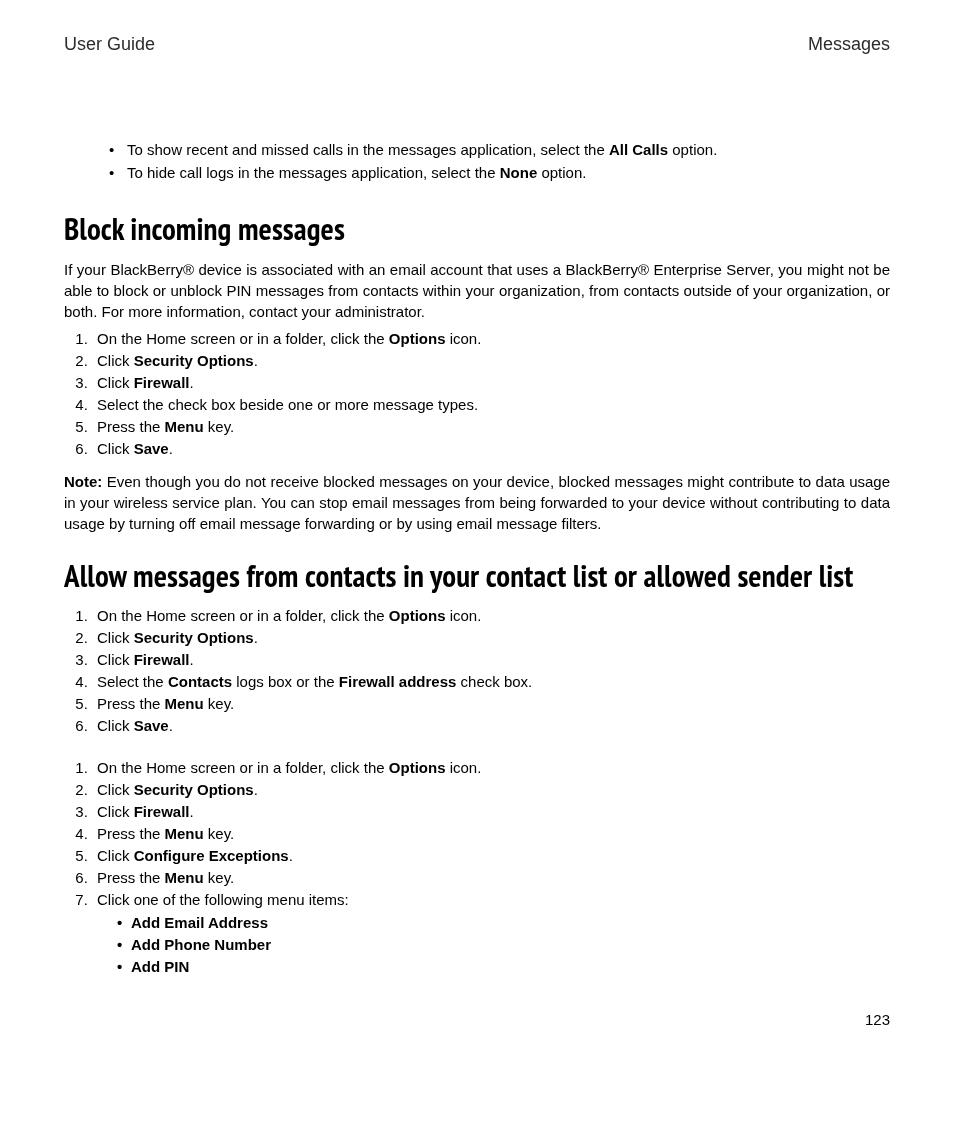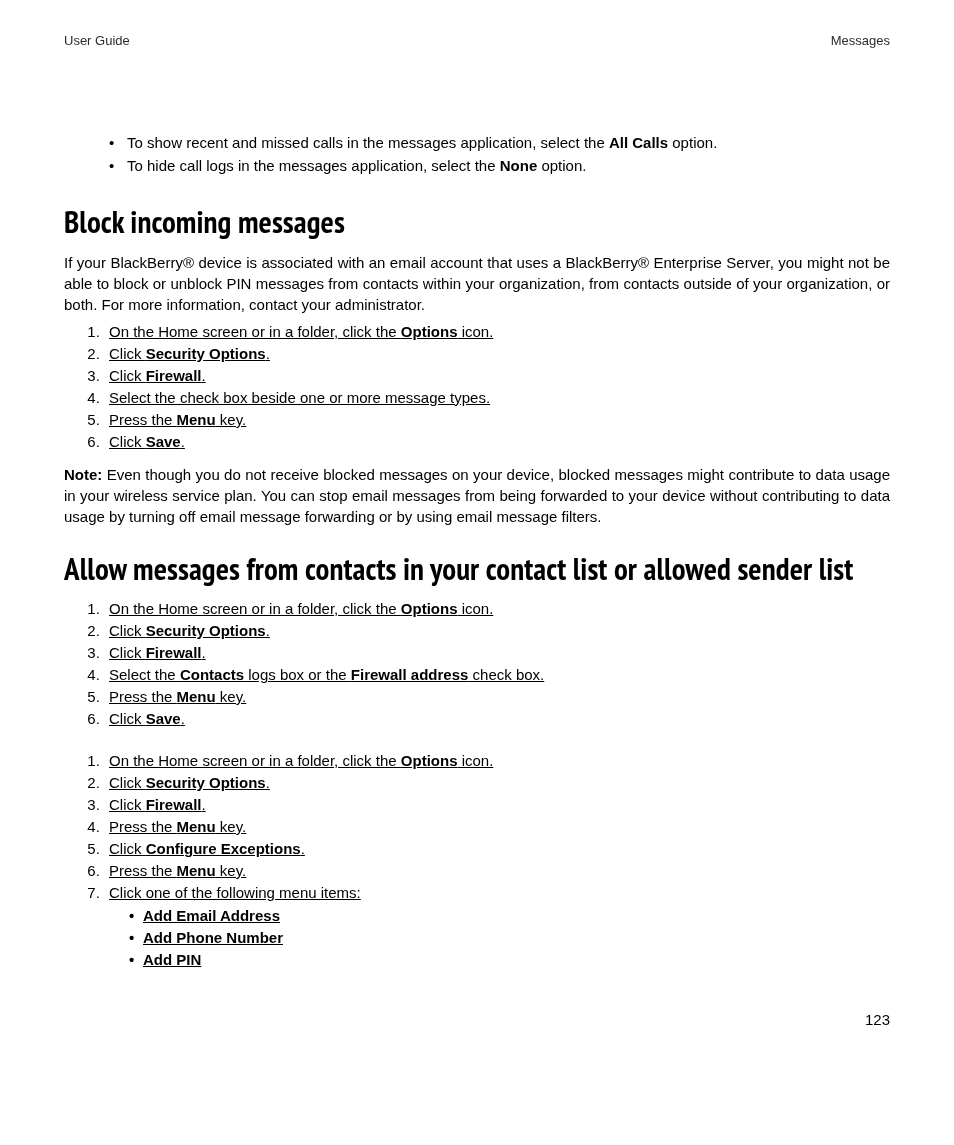--- a/index.html
+++ b/index.html
@@ -14,21 +14,21 @@
   }
   .page {
     padding: 32px 64px 40px 64px;
     position: relative;
     min-height: 1080px;
     box-sizing: border-box;
   }
   .running-header {
     display: flex;
     justify-content: space-between;
-    font-size: 13px;
+    font-size: 18px;
     color: #2c2c2c;
     padding-bottom: 80px;
     gap: 23px;
   }
   ul.bullets {
     list-style: none;
     padding: 0;
     margin: 0 0 24px 45px;
   }
   ul.bullets > li::before {
@@ -52,22 +52,21 @@
     margin: 0 0 6px 0;
     text-align: justify;
   }
   ol.steps {
     list-style: decimal;
     margin: 0 0 10px 0;
     padding-left: 28px;
   }
   ol.steps > li {
     padding-left: 5px;
-    margin: 1px 12px;
-    text-decoration: underline;
+    margin: 1px 0;
   }
   ul.sublist {
     list-style: none;
     padding: 0;
     margin: 2px 0 0 20px;
   }
   ul.sublist > li::before {
     content: "•";
     display: inline-block;
     width: 14px;

